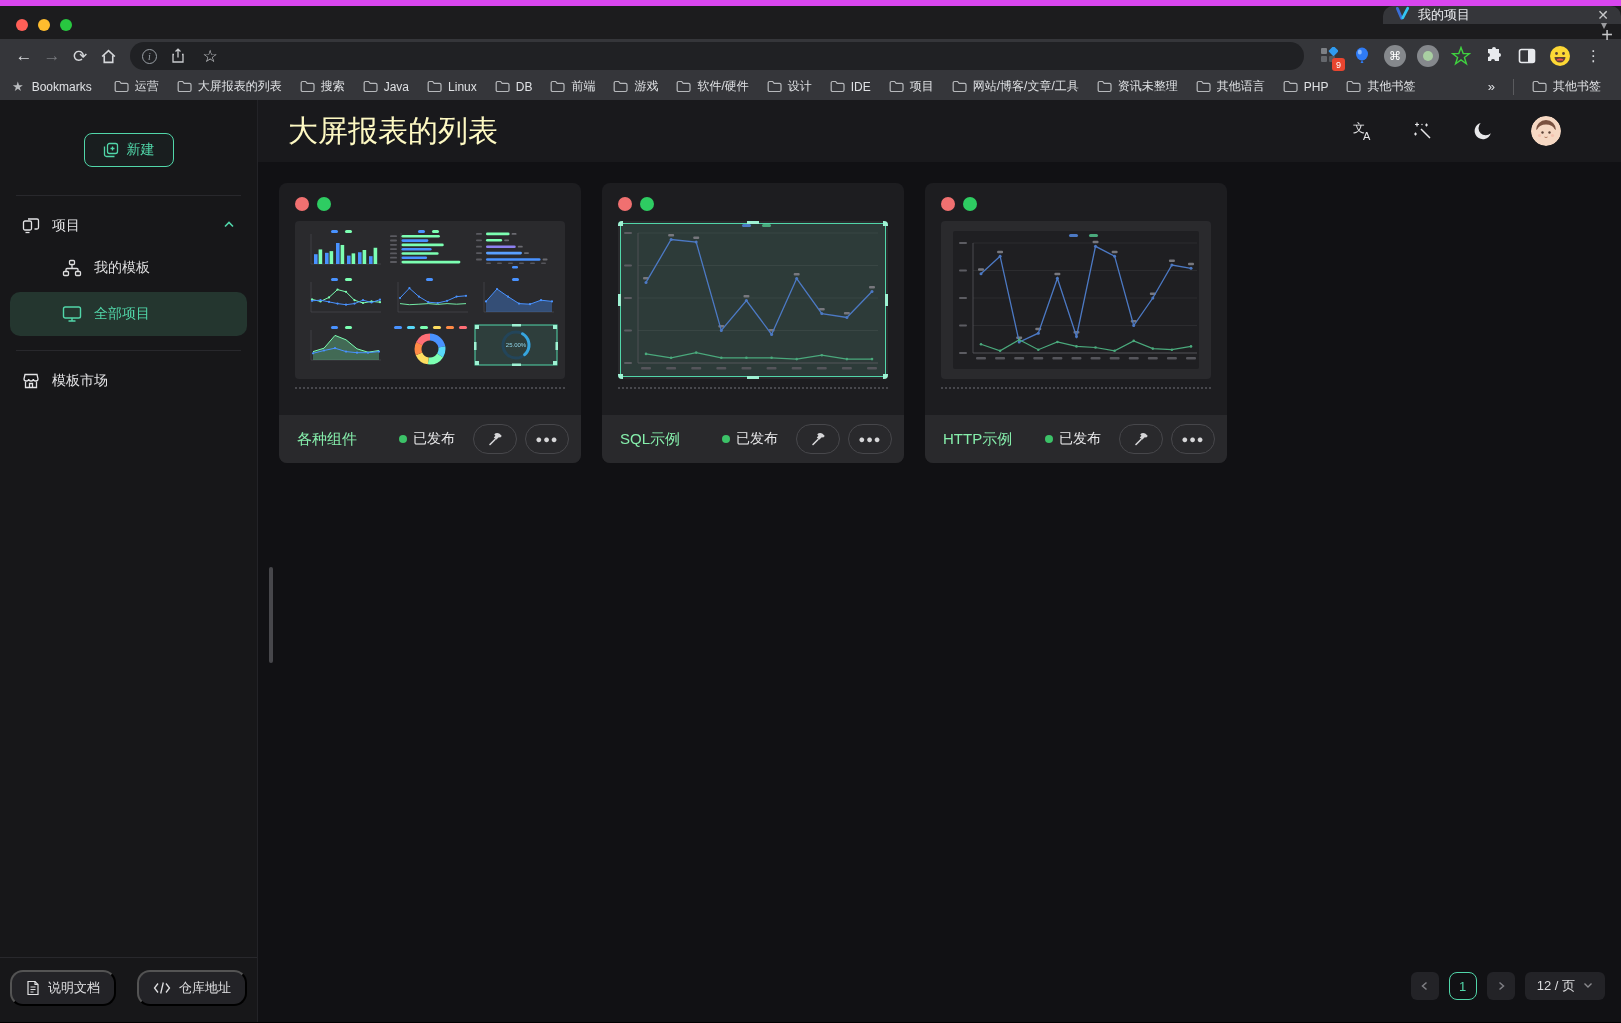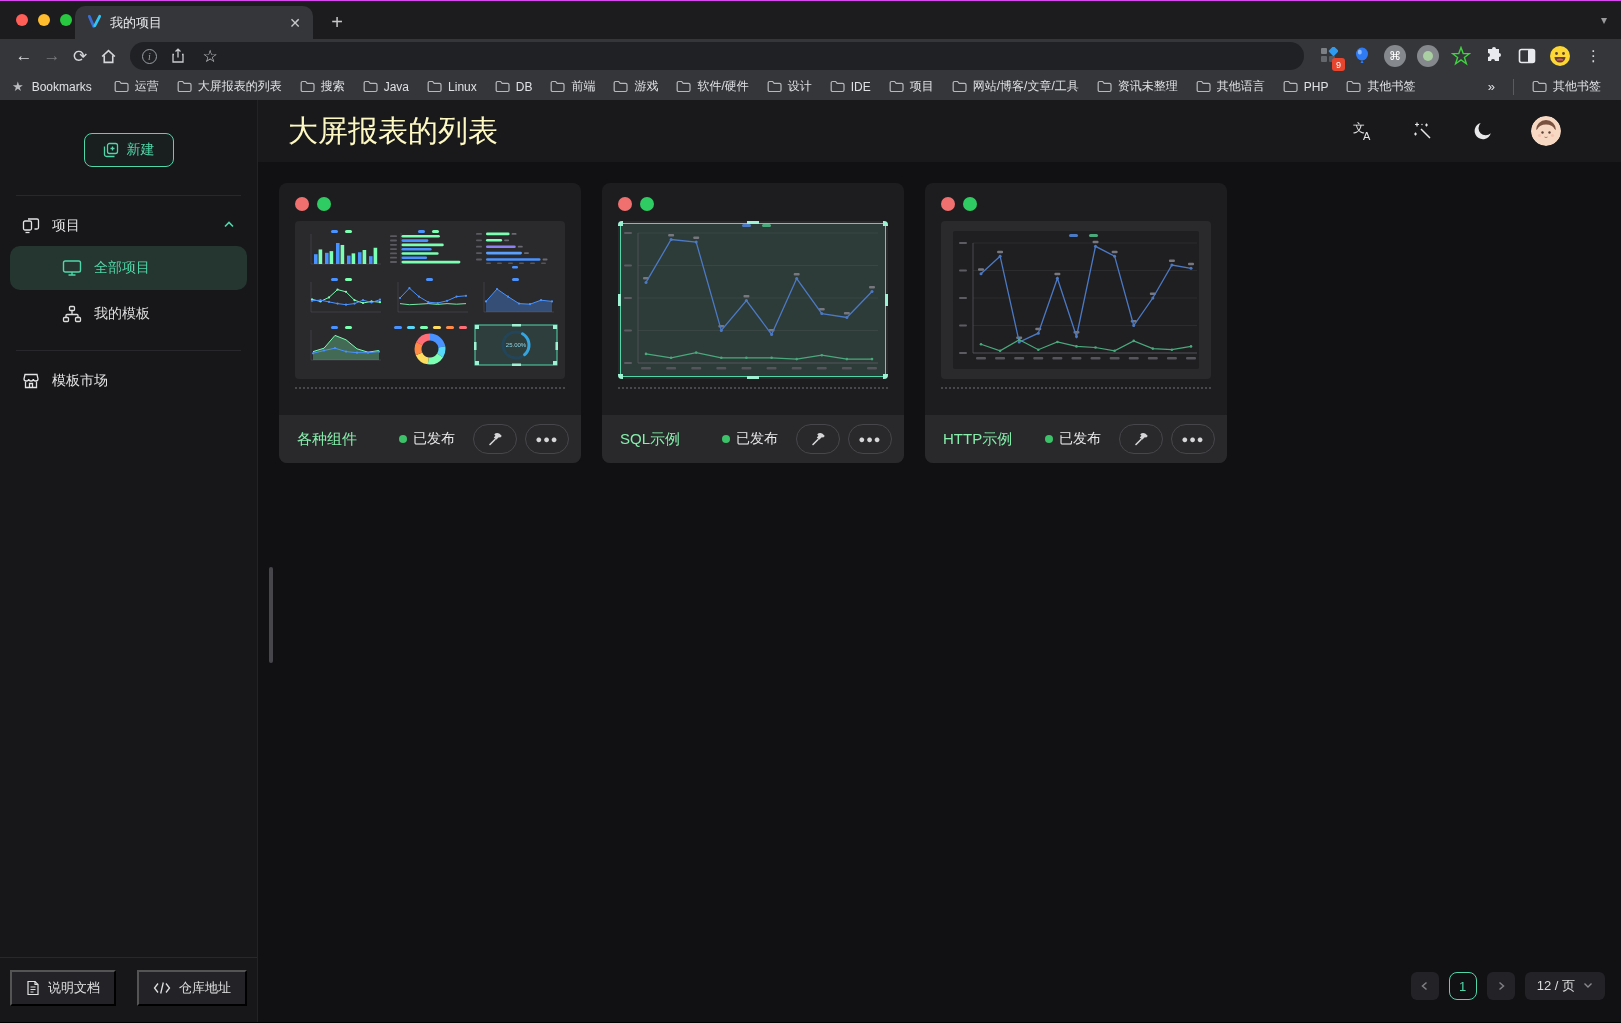--- a/index.html
+++ b/index.html
@@ -1,20 +1,20 @@
 <!DOCTYPE html>
 <html><head>
 <meta charset="utf-8">
 <style>
   * { margin:0; padding:0; box-sizing:border-box; }
   html,body { width:1621px; height:1023px; overflow:hidden; background:#000; }
   body { font-family:"Liberation Sans","DejaVu Sans",sans-serif; }
 
   
-  .tabstrip { height:39px; background:#1c1c1e; border-top:1px solid #d946ef; display:flex; align-items:flex-end; position:relative; }
+  .tabstrip { height:39px; background:#1c1c1e; border-top:6px solid #d946ef; display:flex; align-items:flex-end; position:relative;flex-direction:column; }
   .traffic { position:absolute; left:16px; top:13px; display:flex; gap:10px; }
   .traffic span { width:12px; height:12px; border-radius:50%; display:block; }
   .t-red { background:#ff5f57; } .t-yellow { background:#febc2e; } .t-green { background:#28c840; }
   .tab { margin-left:75px; width:238px; height:33px; background:#35363a; border-radius:10px 10px 0 0; display:flex; align-items:center; padding:0 12px; gap:8px; color:#e8eaed; font-size:13px; }
   .tab-title { flex:1; white-space:nowrap; overflow:hidden; }
   .tab-close { color:#c7c8ca; font-size:14px; cursor:default; }
   .newtab { width:28px; height:28px; margin:0 0 3px 10px; display:flex; align-items:center; justify-content:center; color:#c7c8ca; font-size:20px; font-weight:300; }
   .strip-chevron { position:absolute; right:14px; top:12px; color:#9a9b9e; font-size:12px; }
 
   .toolbar { height:34px; background:#35363a; display:flex; align-items:center; padding:0 10px; }
@@ -46,21 +46,21 @@
   .sidebar { width:258px; background:#171719; border-right:1px solid #232327; display:flex; flex-direction:column; }
   .new-btn { margin:33px auto 0; height:34px; padding:0 18px; display:flex; align-items:center; gap:8px; border:1px solid #51d6a9; border-radius:8px; color:#51d6a9; font-size:14px; background:rgba(81,214,169,0.04); }
   .sb-divider { height:1px; background:#28282c; margin:28px 16px 0; }
   .sb-nav { padding:12px 10px 0; }
   .sec-row { height:36px; display:flex; align-items:center; gap:12px; color:#e3e3e5; font-size:14px; padding:0 12px; }
   .sec-row .chev { margin-left:auto; color:#51d6a9; }
   .group-label { color:#7f7f85; font-size:13px; padding:14px 0 10px 40px; }
   .sb-item { height:44px; border-radius:10px; display:flex; align-items:center; gap:12px; padding-left:52px; color:#dededf; font-size:14px; margin:2px 0; }
   .sb-item.active { background:#24362f; color:#51d6a9; }
   .sb-footer { margin-top:auto; border-top:1px solid #28282c; padding:12px 10px 16px; display:flex; justify-content:space-between; }
-  .foot-btn { height:36px; padding:0 14px; background:#232327; border-radius:0; color:#e0e0e2; font-size:13px; display:flex; align-items:center; gap:8px; }
+  .foot-btn { height:36px; padding:0 14px; background:#232327; border-radius:13px; color:#e0e0e2; font-size:13px; display:flex; align-items:center; gap:8px; }
 
   .main { flex:1; display:flex; flex-direction:column; position:relative; }
   .main-header { height:62px; background:#19191c; display:flex; align-items:center; padding:0 60px 0 30px; }
   .page-title { color:#fef9c3; font-size:30px; }
   .hdr-actions { margin-left:auto; display:flex; align-items:center; gap:36px; }
   .hdr-ic { width:24px; height:24px; display:flex; align-items:center; justify-content:center; color:#e6e6e8; }
   .avatar { width:30px; height:30px; border-radius:50%; overflow:hidden; }
 
   .content { flex:1; position:relative; padding:21px; }
   .cards { display:flex; gap:21px; }
@@ -327,36 +327,36 @@
           </svg>
         <span>项目</span>
         <span class="chev">
           <svg width="12" height="12" viewBox="0 0 12 12" fill="none" stroke="#51d6a9" stroke-width="1.6">
               <path d="M2 7.5 L6 3.5 L10 7.5"></path>
             </svg>
         </span>
       </div>
 
 
-      <div class="sb-item active">
-        <svg width="20" height="18" viewBox="0 0 20 18" fill="none" stroke="#51d6a9" stroke-width="1.4">
-            <rect x="1.5" y="2" width="17" height="11" rx="1.8"></rect>
-            <path d="M6.5 16 h7 M10 13 v3"></path>
-          </svg>
-        <span>全部项目</span>
-      </div>
-
       <div class="sb-item">
         <svg width="20" height="18" viewBox="0 0 20 18" fill="none" stroke="#dededf" stroke-width="1.3">
             <rect x="7.5" y="1.5" width="5" height="4" rx="1"></rect>
             <rect x="1.5" y="12.5" width="5" height="4" rx="1"></rect>
             <rect x="13.5" y="12.5" width="5" height="4" rx="1"></rect>
             <path d="M10 5.5 v3.5 M4 12.5 v-2 q0 -1 1 -1 h10 q1 0 1 1 v2"></path>
           </svg>
         <span>我的模板</span>
+      </div>
+
+      <div class="sb-item active">
+        <svg width="20" height="18" viewBox="0 0 20 18" fill="none" stroke="#51d6a9" stroke-width="1.4">
+            <rect x="1.5" y="2" width="17" height="11" rx="1.8"></rect>
+            <path d="M6.5 16 h7 M10 13 v3"></path>
+          </svg>
+        <span>全部项目</span>
       </div>
 
       <div class="sb-divider" style="margin:14px 6px 12px;"></div>
 
       <div class="sec-row">
         <svg width="18" height="18" viewBox="0 0 18 18" fill="none" stroke="#e3e3e5" stroke-width="1.3">
             <path d="M2 7 L3 2.5 h12 L16 7 q0 2 -2.3 2 q-2.4 0 -2.4 -2 q0 2 -2.3 2 q-2.3 0 -2.3 -2 q0 2 -2.4 2 Q2 9 2 7 Z"></path>
             <path d="M3.5 9.5 V15.5 h11 V9.5 M7.5 15.5 v-4 h3 v4"></path>
           </svg>
         <span>模板市场</span>

